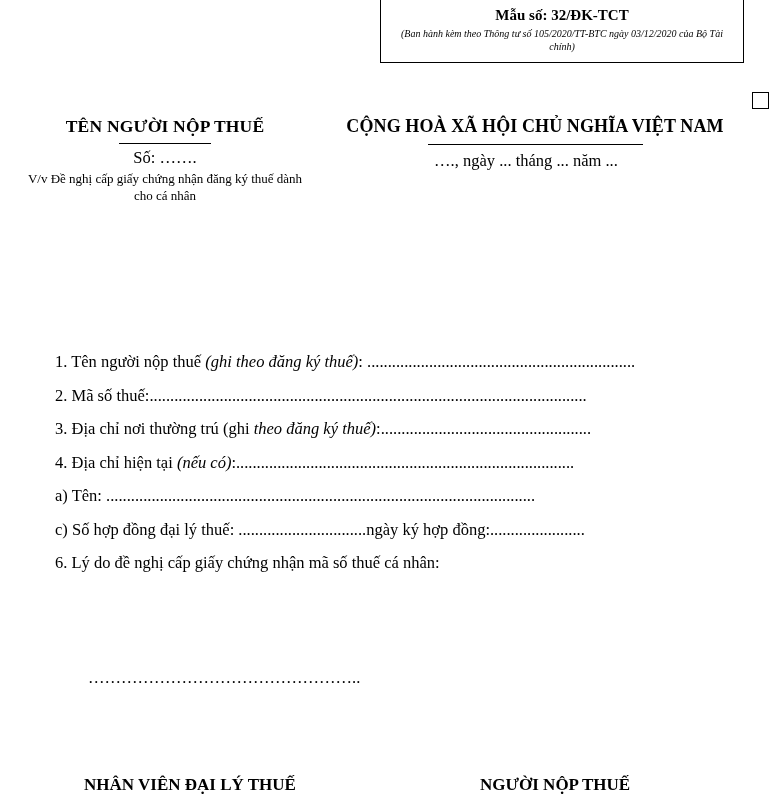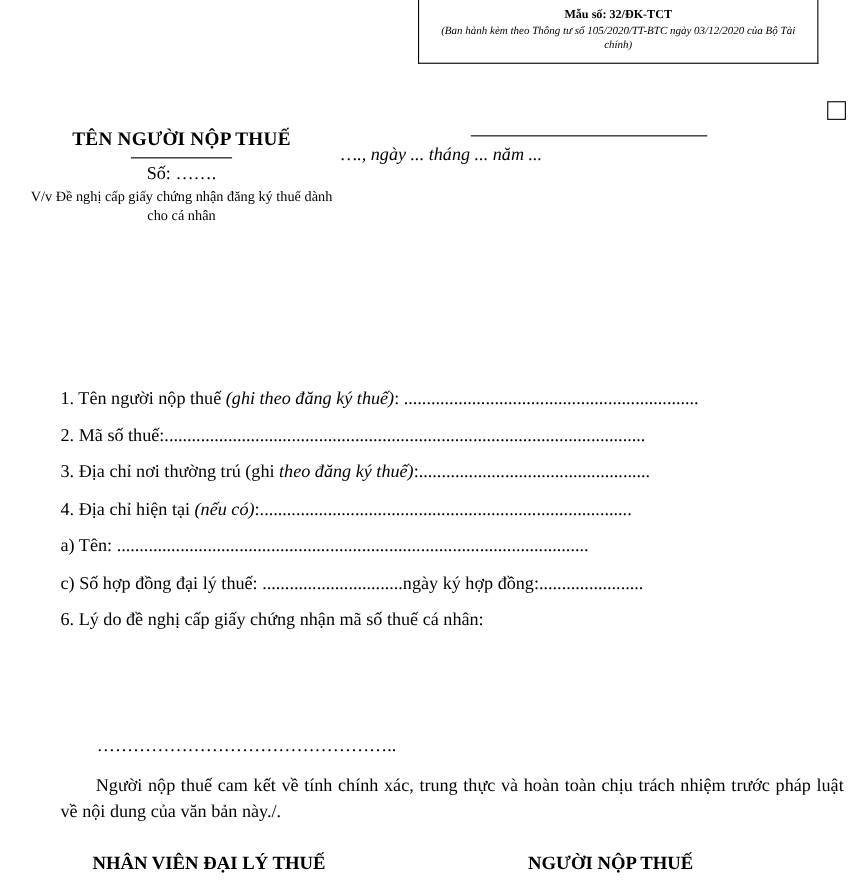--- a/index.html
+++ b/index.html
@@ -29,21 +29,21 @@
     width: 364px;
     border: 1.5px solid #000;
     border-top: none;
     box-sizing: border-box;
     text-align: center;
     padding: 6px 10px 8px 10px;
     line-height: 1.28;
   }
   .form-box .code {
     font-weight: bold;
-    font-size: 11px;
+    font-size: 15px;
   }
   .form-box .issued {
     font-style: italic;
     font-size: 10px;
     margin-top: 3px;
     text-align: center;
   }
   .corner-square {
     position: absolute;
     left: 752px;
@@ -99,23 +99,22 @@
     font-size: 16.5px;
     margin-top: 4px;
   }
   .rule-mid {
     width: 215px;
     height: 0;
     border-top: 1.2px solid #000;
     margin: 7px auto 6px auto;
   }
   .hdr-right .datetime {
-    font-style: italic;
-    font-size: 16.5px;
-    text-align: left;
+    font-size: 16.5px;
+    text-align: center;
     padding-right: 18px;
   }
 
   
   .recipient {
     position: absolute;
     left: 155px;
     top: 306px;
     font-size: 16.5px;
   }
@@ -179,20 +178,21 @@
   <div class="corner-square"></div>
 
   <div class="hdr-left">
     <div class="org">TÊN NGƯỜI NỘP THUẾ</div>
     <div class="rule-short"></div>
     <div class="num">Số: …….</div>
     <div class="subject">V/v Đề nghị cấp giấy chứng nhận đăng ký thuế dành cho cá nhân</div>
   </div>
 
   <div class="hdr-right">
+    <div class="nation">CỘNG HOÀ XÃ HỘI CHỦ NGHĨA VIỆT NAM</div>
     <div class="rule-mid"></div>
     <div class="datetime">…., ngày ... tháng ... năm ...</div>
   </div>
 
 
   <div class="lines">
     <div class="line">
       <span>1.</span>
       <span>Tên người nộp thuế</span>
       <span class="it">(ghi theo đăng ký thuế)</span><span>: .................................................................</span>
@@ -220,18 +220,17 @@
       <span>Số hợp đồng đại lý thuế:</span><span>  ...............................ngày   ký hợp đồng:.......................</span>
     </div>
     <div class="line">
       <span>6.</span>
       <span>Lý do đề nghị cấp giấy chứng nhận mã số thuế cá nhân:</span>
     </div>
   </div>
 
   <div class="dots-sub">…………………………………………..</div>
 
-  <div class="para">Người nộp thuế cam kết về tính chính xác, trung thực và hoàn toàn chịu trách nhiệm trước pháp luật về nội dung của văn bản này./.</div>
 
   <div class="sig sig-left">NHÂN VIÊN ĐẠI LÝ THUẾ</div>
   <div class="sig sig-right">NGƯỜI NỘP THUẾ</div>
 
 </div>
 
 </body></html>

